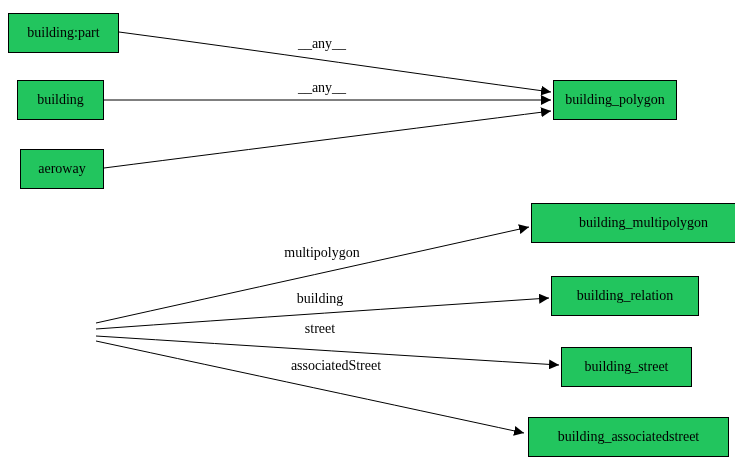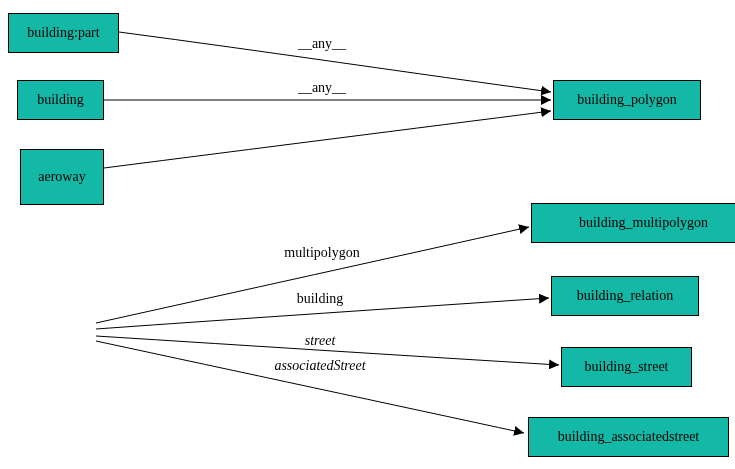--- a/index.html
+++ b/index.html
@@ -15,21 +15,21 @@
   }
   svg.edge-layer {
     position: absolute;
     left: 0; top: 0;
     width: 735px; height: 469px;
   }
   .node {
     position: absolute;
     box-sizing: border-box;
     border: 1px solid #000000;
-    background: #14b8a6;
+    background: #22c55e;
     display: flex;
     align-items: center;
     justify-content: center;
     text-align: center;
     white-space: nowrap;
   }
   .edge-label {
     position: absolute;
     transform: translateX(-50%);
     white-space: pre-line;
@@ -59,26 +59,26 @@
   </svg>
 
   <div class="node" style="left:8px; top:13px; width:111px; height:40px;">
     <span>building:part</span>
   </div>
 
   <div class="node" style="left:17px; top:80px; width:87px; height:40px;">
     <span>building</span>
   </div>
 
-  <div class="node" style="left:20px; top:149px; width:84px; height:56px;">
+  <div class="node" style="left:20px; top:149px; width:84px; height:40px;">
     <span>aeroway</span>
   </div>
 
 
-  <div class="node" style="left:553px; top:80px; width:148px; height:40px;">
+  <div class="node" style="left:553px; top:80px; width:124px; height:40px;">
     <span>building_polygon</span>
   </div>
 
   <div class="node" style="left:531px; top:203px; width:225px; height:40px;">
     <span>building_multipolygon</span>
   </div>
 
   <div class="node" style="left:551px; top:276px; width:148px; height:40px;">
     <span>building_relation</span>
   </div>
@@ -93,17 +93,17 @@
 
   <div class="edge-label" style="left:322px; top:35px;">__any__</div>
 
   <div class="edge-label" style="left:322px; top:79px;">__any__</div>
 
 
   <div class="edge-label" style="left:322px; top:244px;">multipolygon</div>
 
   <div class="edge-label" style="left:320px; top:290px;">building</div>
 
-  <div class="edge-label" style="left:320px; top:332px;font-style:italic;">street</div>
+  <div class="edge-label" style="left:320px; top:320px;">street</div>
 
-  <div class="edge-label" style="left:320px; top:357px;font-style:italic;">associatedStreet</div>
+  <div class="edge-label" style="left:336px; top:357px;">associatedStreet</div>
 
 </div>
 
 </body></html>

